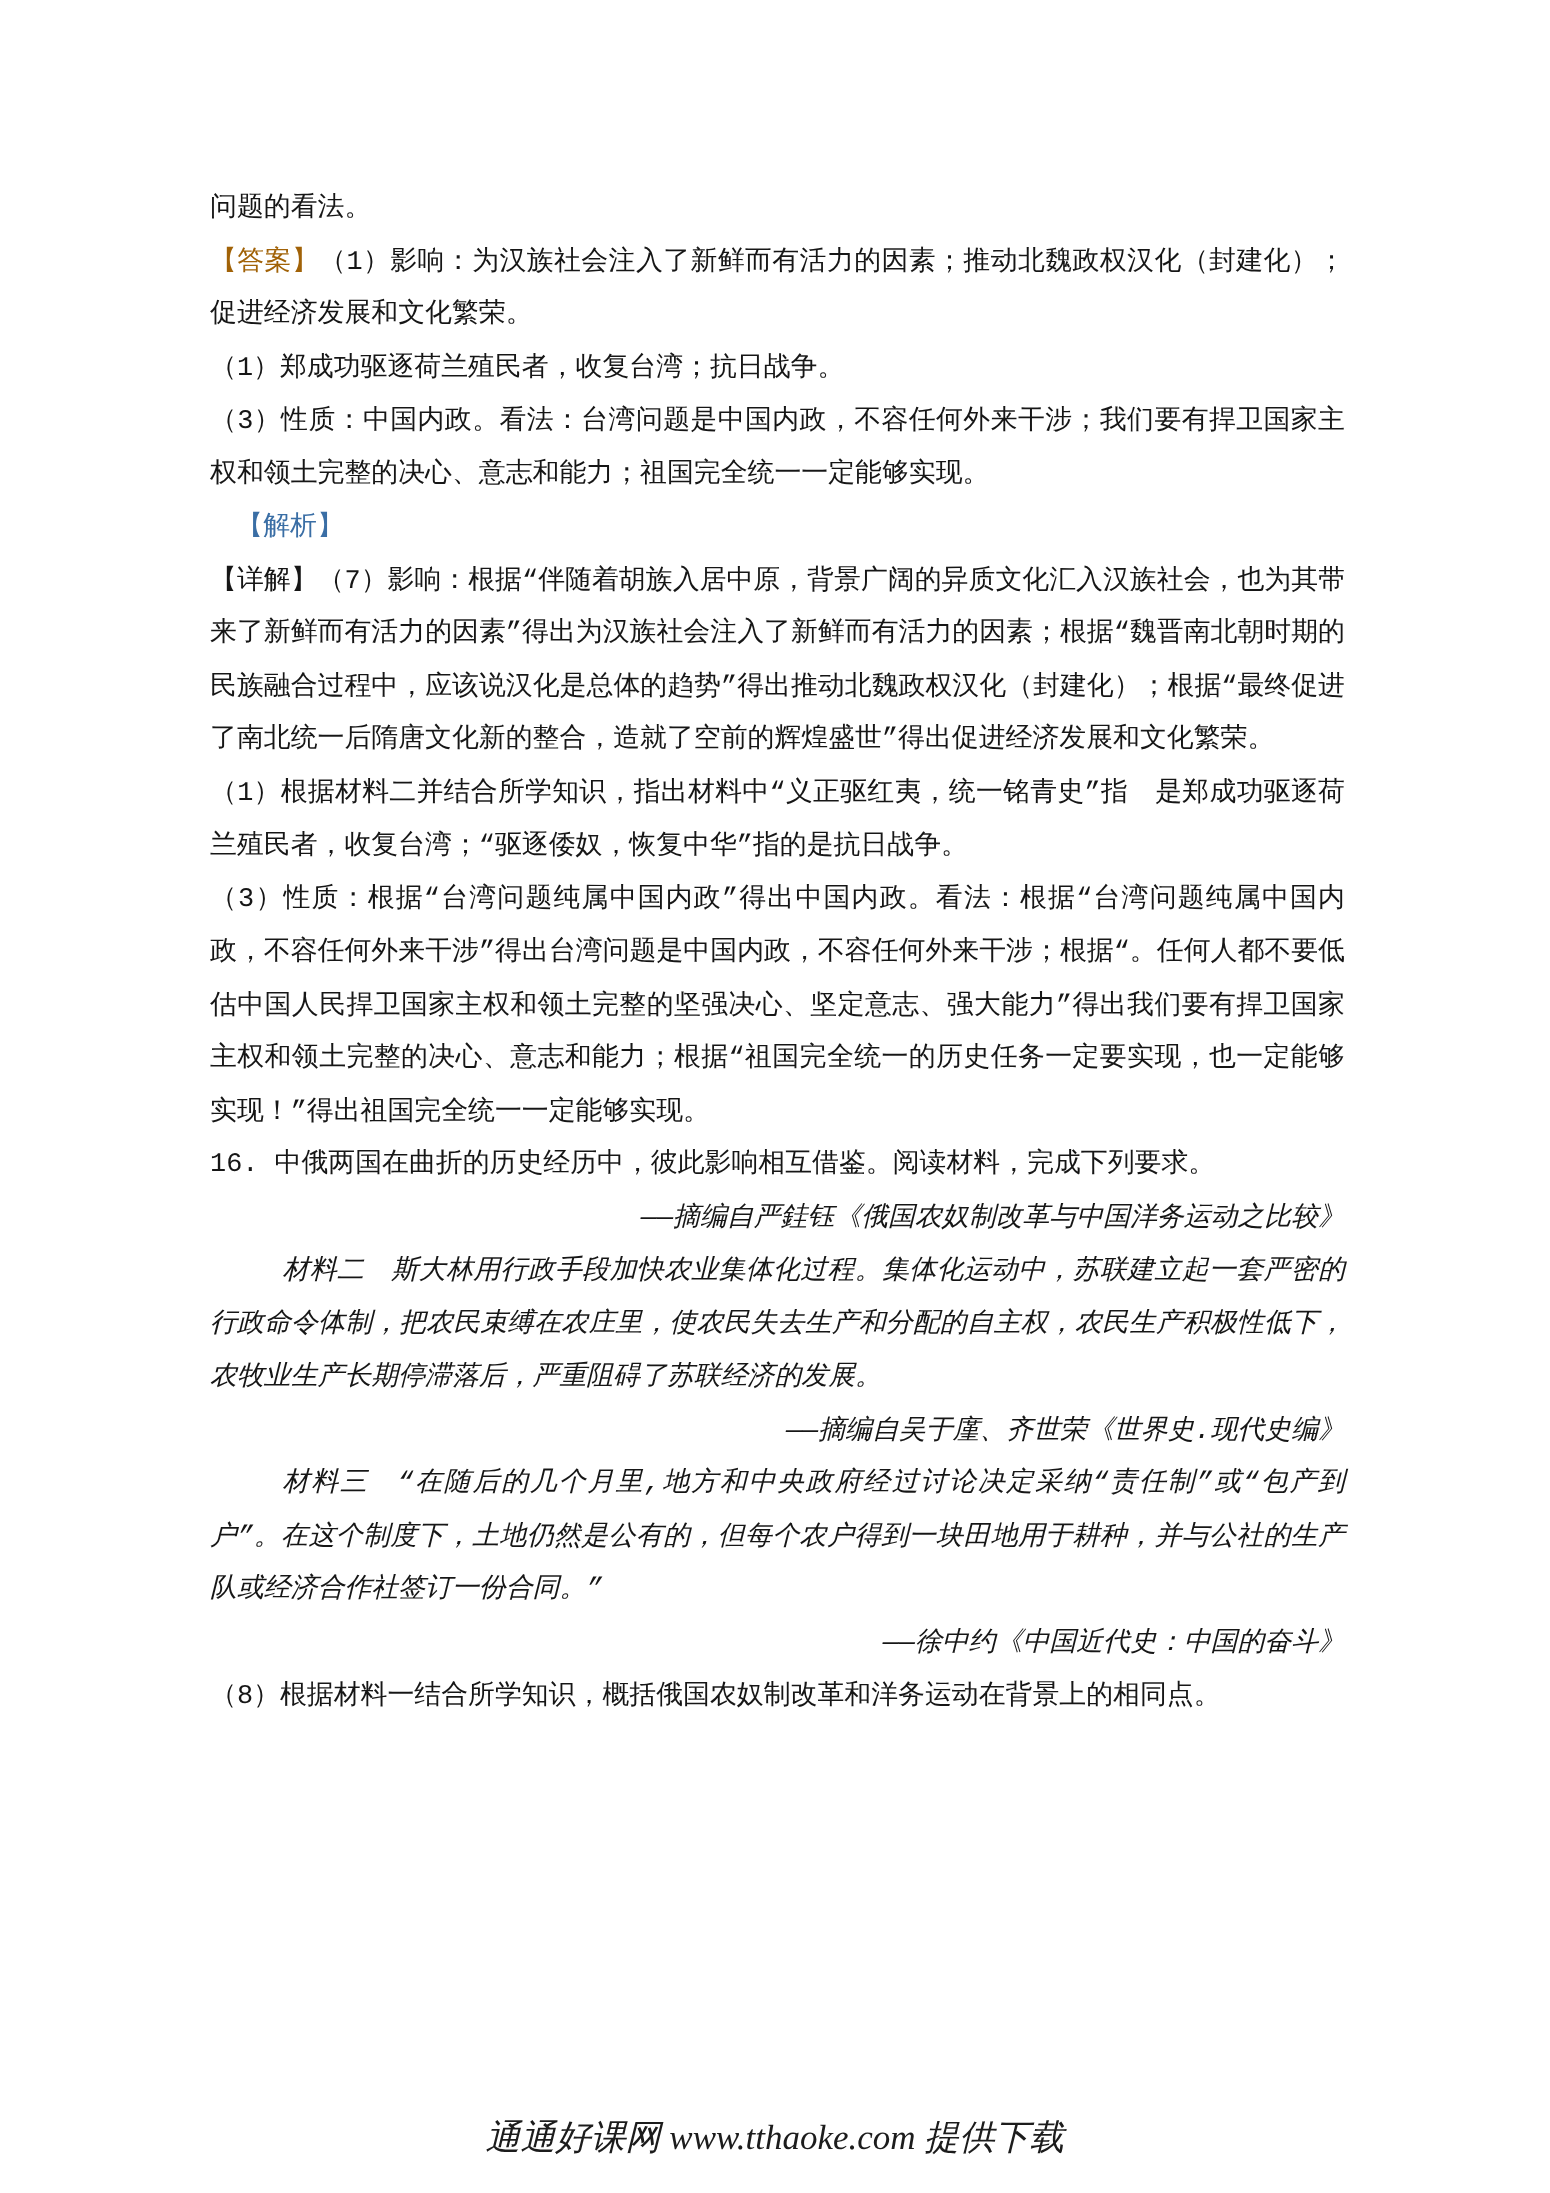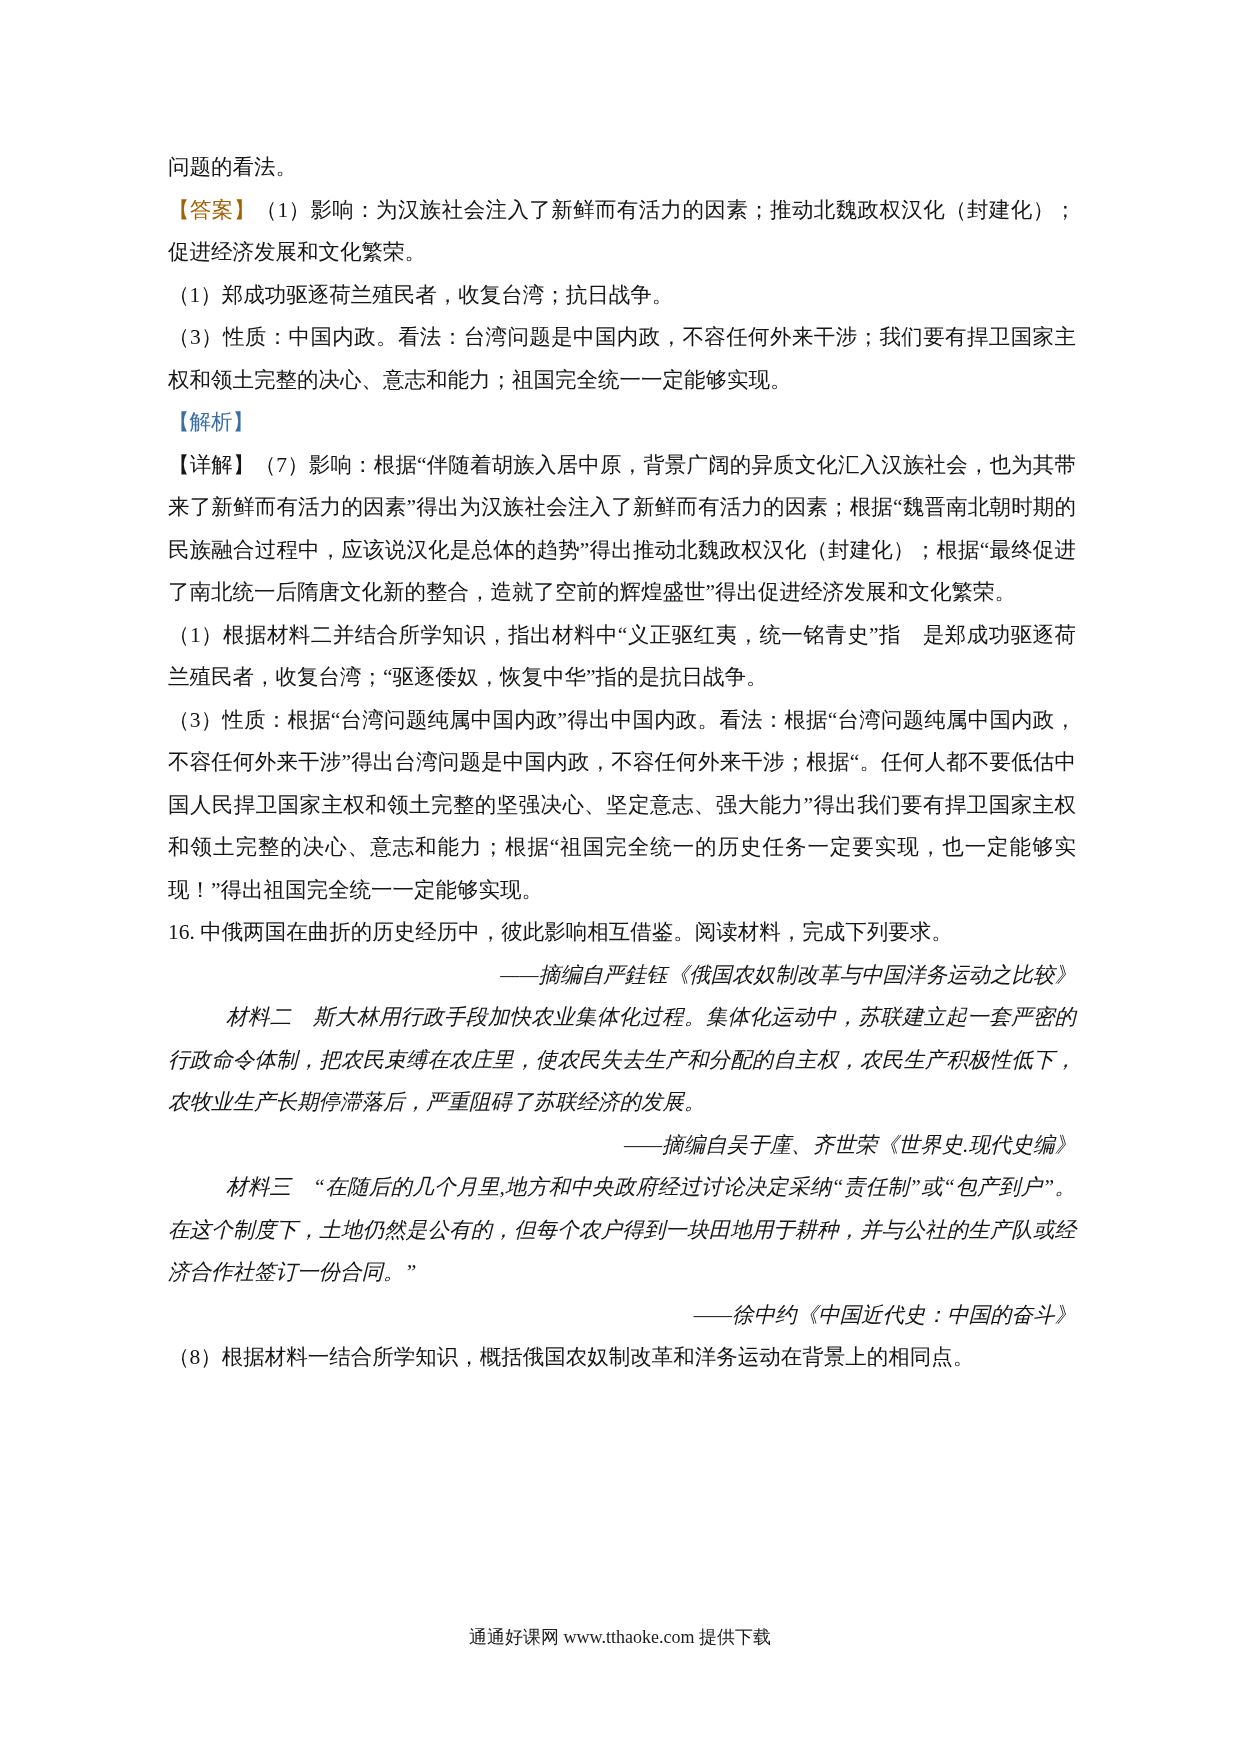--- a/index.html
+++ b/index.html
@@ -23,50 +23,52 @@
     width: 908px;
   }
   .para {
     margin: 0;
     padding: 0;
     font-size: 21.5px;
     line-height: 42.5px;
     text-align: justify;
     text-justify: inter-ideograph;
     word-break: break-word;
+    font-family: Liberation Mono, monospace;
   }
   .para.material {
     font-style: italic;
     text-indent: 2.7em;
   }
   .para.attribution {
     font-style: italic;
     text-align: right;
   }
   .footer {
     position: absolute;
     left: 0;
     right: 0;
-    top: 1622px;
+    top: 1696px;
     text-align: center;
-    font-size: 18px;
+    font-size: 28px;
     line-height: 30px;
     color: #1c1c1c;
+    font-style: italic;
   }
 </style>
 </head>
 <body>
 
 <div class="page">
   <div class="content">
       <p class="para body"><span>问题的看法。</span></p>
       <p class="para body"><span style="color: #a16207;">【答案】</span><span>（1）影响：为汉族社会注入了新鲜而有活力的因素；推动北魏政权汉化（封建化）；促进经济发展和文化繁荣。</span></p>
       <p class="para body"><span>（1）郑成功驱逐荷兰殖民者，收复台湾；抗日战争。</span></p>
       <p class="para body"><span>（3）性质：中国内政。看法：台湾问题是中国内政，不容任何外来干涉；我们要有捍卫国家主权和领土完整的决心、意志和能力；祖国完全统一一定能够实现。</span></p>
-      <p class="para body"><span style="color: rgb(58, 110, 165);">【解析】</span></p>
+      <p class="para body"><span style="color: rgb(58, 110, 165); margin-left: 21px;">【解析】</span></p>
       <p class="para body"><span>【详解】</span><span>（7）影响：根据“伴随着胡族入居中原，背景广阔的异质文化汇入汉族社会，也为其带来了新鲜而有活力的因素”得出为汉族社会注入了新鲜而有活力的因素；根据“魏晋南北朝时期的民族融合过程中，应该说汉化是总体的趋势”得出推动北魏政权汉化（封建化）；根据“最终促进了南北统一后隋唐文化新的整合，造就了空前的辉煌盛世”得出促进经济发展和文化繁荣。</span></p>
       <p class="para body"><span>（1）根据材料二并结合所学知识，指出材料中“义正驱红夷，统一铭青史”指　是郑成功驱逐荷兰殖民者，收复台湾；“驱逐倭奴，恢复中华”指的是抗日战争。</span></p>
       <p class="para body"><span>（3）性质：根据“台湾问题纯属中国内政”得出中国内政。看法：根据“台湾问题纯属中国内政，不容任何外来干涉”得出台湾问题是中国内政，不容任何外来干涉；根据“。任何人都不要低估中国人民捍卫国家主权和领土完整的坚强决心、坚定意志、强大能力”得出我们要有捍卫国家主权和领土完整的决心、意志和能力；根据“祖国完全统一的历史任务一定要实现，也一定能够实现！”得出祖国完全统一一定能够实现。</span></p>
       <p class="para body"><span>16. 中俄两国在曲折的历史经历中，彼此影响相互借鉴。阅读材料，完成下列要求。</span></p>
       <p class="para attribution"><span>——摘编自严銈钰《俄国农奴制改革与中国洋务运动之比较》</span></p>
       <p class="para material"><span>材料二　斯大林用行政手段加快农业集体化过程。集体化运动中，苏联建立起一套严密的行政命令体制，把农民束缚在农庄里，使农民失去生产和分配的自主权，农民生产积极性低下，农牧业生产长期停滞落后，严重阻碍了苏联经济的发展。</span></p>
       <p class="para attribution"><span>——摘编自吴于廑、齐世荣《世界史.现代史编》</span></p>
       <p class="para material"><span>材料三　“在随后的几个月里,地方和中央政府经过讨论决定采纳“责任制”或“包产到户”。在这个制度下，土地仍然是公有的，但每个农户得到一块田地用于耕种，并与公社的生产队或经济合作社签订一份合同。”</span></p>
       <p class="para attribution"><span>——徐中约《中国近代史：中国的奋斗》</span></p>
       <p class="para body"><span>（8）根据材料一结合所学知识，概括俄国农奴制改革和洋务运动在背景上的相同点。</span></p>

